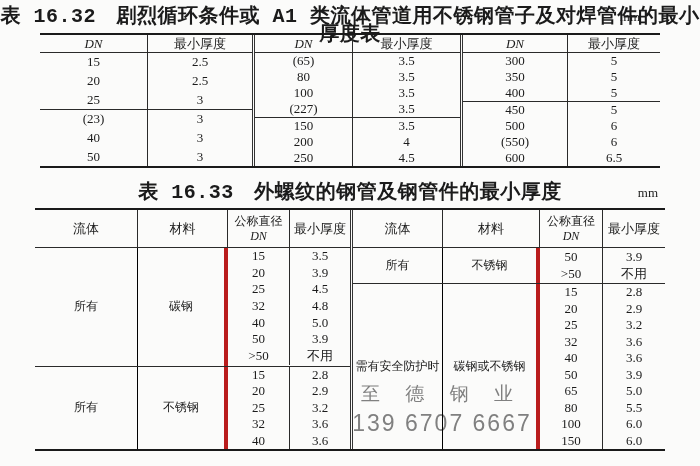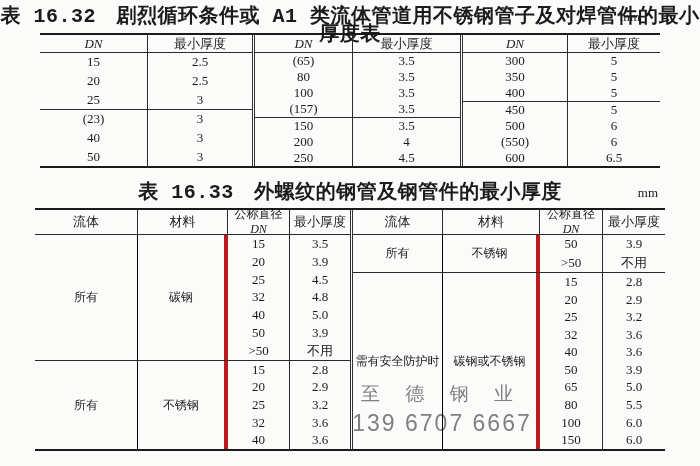--- a/index.html
+++ b/index.html
@@ -49,21 +49,21 @@
   .title-row-2 { margin-top:16px; }
 
   
   .t2 {
     margin:6px 35px 0 35px; width:630px; height:243px;
     border-top:2px solid #1a1a1a; border-bottom:2px solid #1a1a1a;
     display:flex; position:relative; z-index:1; background:transparent;
   }
   .t2-half { width:315px; display:flex; flex-direction:column; }
   .t2-half + .t2-half { border-left:3px double #333; }
-  .t2-half-header { display:flex; height:25px; border-bottom:1px solid #2a2a2a; }
+  .t2-half-header { display:flex; height:38px; border-bottom:1px solid #2a2a2a; }
   .t2h { display:flex; flex-direction:column; align-items:center; justify-content:center; font-size:13px; text-align:center; }
   .t2h-fluid, .t2h-material, .t2h-dnh { border-right:1px solid #2a2a2a; }
   .t2h-dnh { font-size:12px; line-height:1.25; }
   .t2h-th { flex:1; }
   .dn-it { font-style:italic; }
   .t2-half-body { flex:1; display:flex; flex-direction:column; }
   .t2-block { display:flex; }
   .t2-block + .t2-block { border-top:1px solid #2a2a2a; }
   .t2-cell { display:flex; align-items:center; justify-content:center; font-size:13px; text-align:center; }
   .t2-fluid { border-right:1px solid #000000; font-size:12px; }
@@ -149,21 +149,21 @@
             </div>
             <div class="t1-row">
               <div class="t1-cell t1-cell-dn">80</div>
               <div class="t1-cell t1-cell-th">3.5</div>
             </div>
             <div class="t1-row">
               <div class="t1-cell t1-cell-dn">100</div>
               <div class="t1-cell t1-cell-th">3.5</div>
             </div>
             <div class="t1-row">
-              <div class="t1-cell t1-cell-dn">(157)</div>
+              <div class="t1-cell t1-cell-dn">(227)</div>
               <div class="t1-cell t1-cell-th">3.5</div>
             </div>
           </div>
           <div class="t1-section" style="flex-grow: 3;">
             <div class="t1-row">
               <div class="t1-cell t1-cell-dn">150</div>
               <div class="t1-cell t1-cell-th">3.5</div>
             </div>
             <div class="t1-row">
               <div class="t1-cell t1-cell-dn">200</div>

